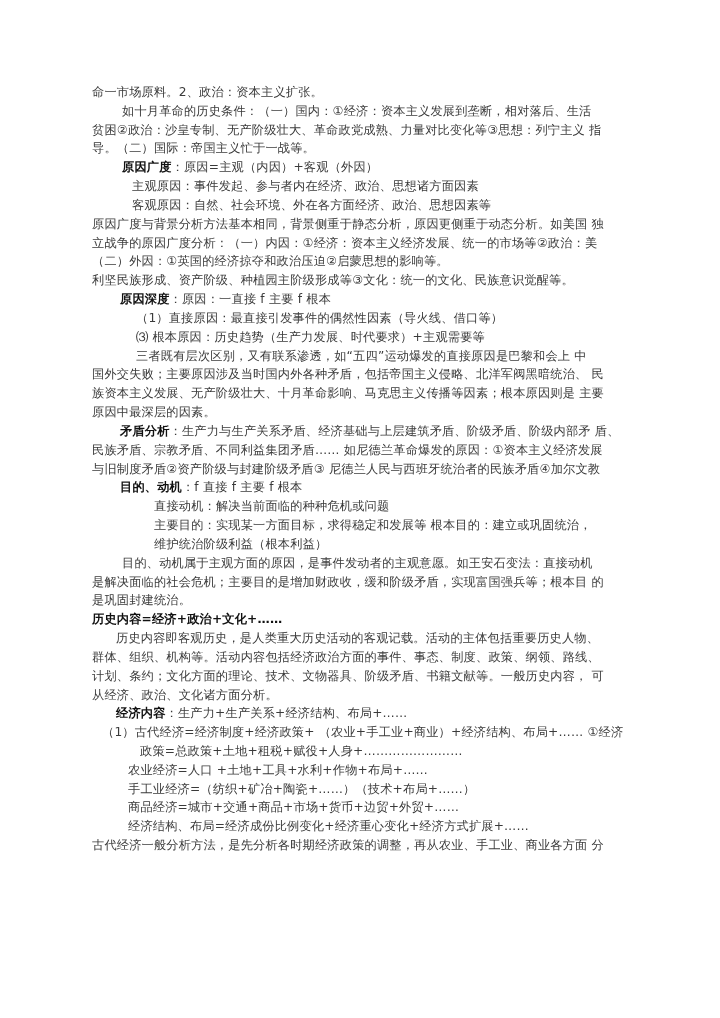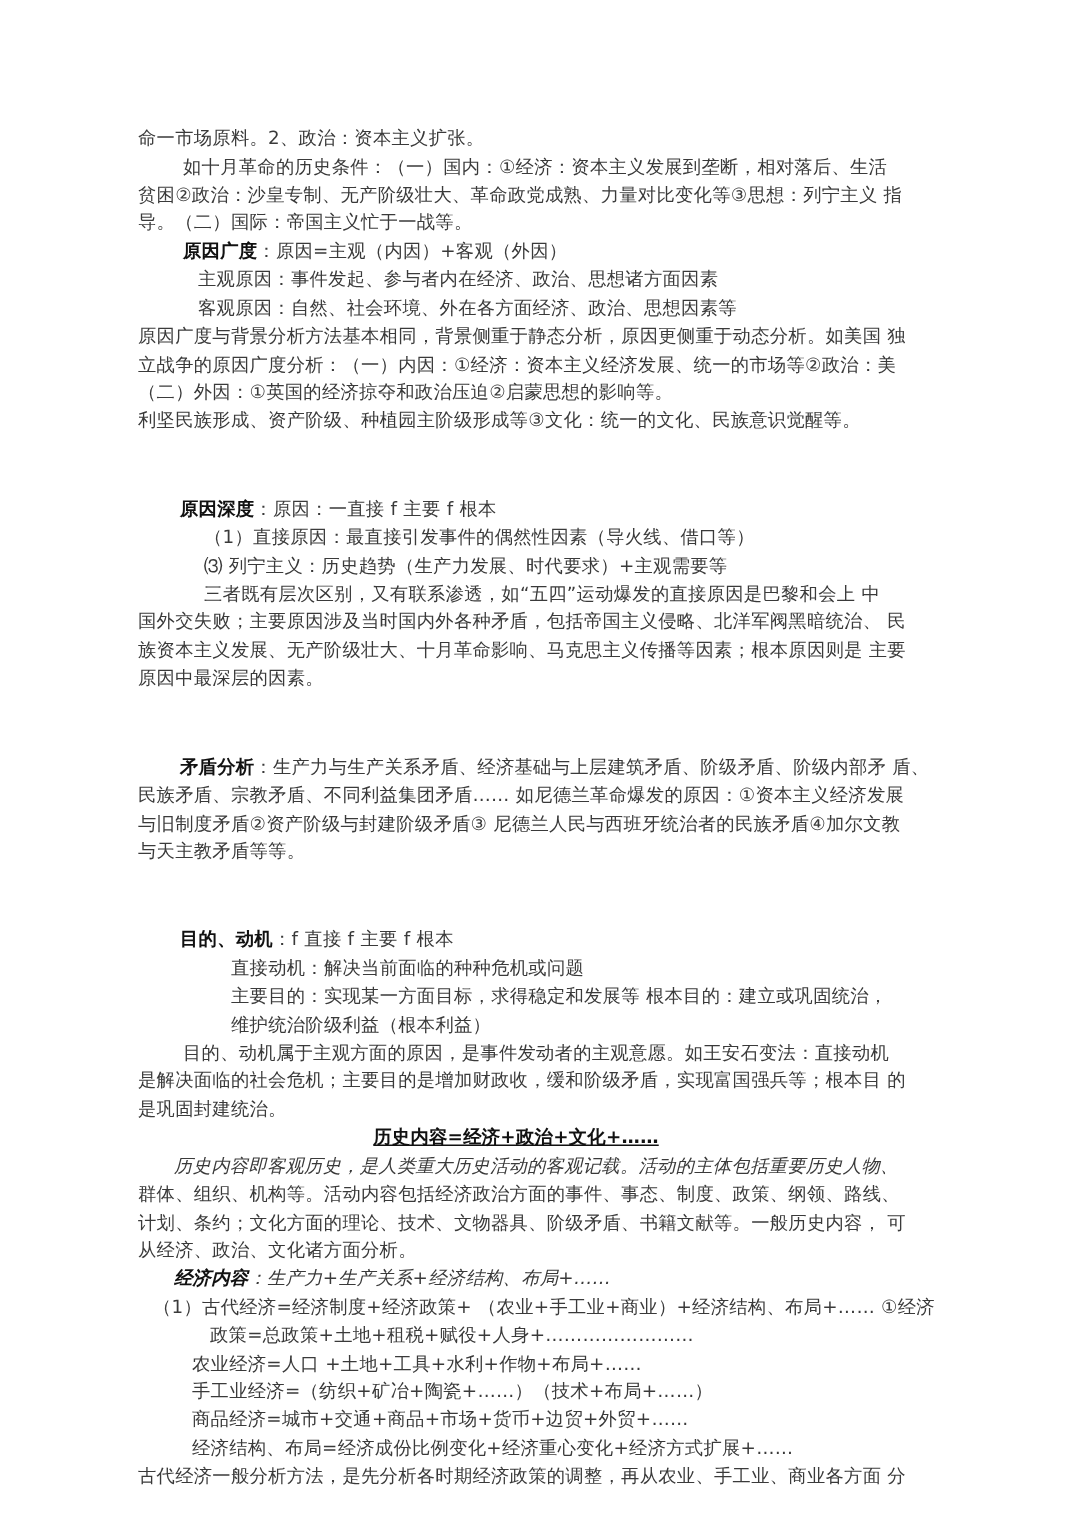--- a/index.html
+++ b/index.html
@@ -8,58 +8,57 @@
       position: absolute; left: 0; top: 0; width: 720px; height: 1018px; background: #ffffff;
     }
     .content {
       position: absolute; left: 92px; top: 83px; width: 504px;
       font-family: "DejaVu Sans", "Liberation Sans", sans-serif;
       font-size: 12.2px; color: #3a3a3a; letter-spacing: 0.2px;
     }
     .ln { height: 18.84px; line-height: 18.84px; white-space: nowrap; overflow: visible; }
     .b { color: #111111; font-weight: bold; }
     .i1 { padding-left: 30px; }
-    .i1b { padding-left: 28px; margin-top: 40px; }
+    .i1b { padding-left: 28px; }
     .i2 { padding-left: 36px; }
     .i2b { padding-left: 40px; }
     .i3 { padding-left: 48px; }
     .i4 { padding-left: 62px; }
     .i5 { padding-left: 44px; }
-    .i6 { padding-left: 24px; font-style: italic; }
+    .i6 { padding-left: 24px; }
     .i7 { padding-left: 10px; }
-    .center { text-align: center; padding-left: 0; text-decoration: underline; }
+    .center { text-align: left; padding-left: 0; }
     .h { color: #111111; font-weight: bold; }
   </style>
 </head>
 <body>
 
 <div class="page">
   <div class="content">
     <div class="ln">命一市场原料。2、政治：资本主义扩张。</div>
     <div class="ln i1">如十月革命的历史条件：（一）国内：①经济：资本主义发展到垄断，相对落后、生活</div>
     <div class="ln">贫困②政治：沙皇专制、无产阶级壮大、革命政党成熟、力量对比变化等③思想：列宁主义 指</div>
     <div class="ln">导。（二）国际：帝国主义忙于一战等。</div>
     <div class="ln i1"><span class="b">原因广度</span><span>：原因=主观（内因）+客观（外因）</span></div>
     <div class="ln i2b">主观原因：事件发起、参与者内在经济、政治、思想诸方面因素</div>
     <div class="ln i2b">客观原因：自然、社会环境、外在各方面经济、政治、思想因素等</div>
     <div class="ln">原因广度与背景分析方法基本相同，背景侧重于静态分析，原因更侧重于动态分析。如美国 独</div>
     <div class="ln">立战争的原因广度分析：（一）内因：①经济：资本主义经济发展、统一的市场等②政治：美</div>
     <div class="ln">（二）外因：①英国的经济掠夺和政治压迫②启蒙思想的影响等。</div>
     <div class="ln">利坚民族形成、资产阶级、种植园主阶级形成等③文化：统一的文化、民族意识觉醒等。</div>
     <div class="ln i1b"><span class="b">原因深度</span><span>：原因：一直接 f 主要 f 根本</span></div>
     <div class="ln i5">（1）直接原因：最直接引发事件的偶然性因素（导火线、借口等）</div>
-    <div class="ln i5">⑶ 列宁主义：历史趋势（生产力发展、时代要求）+主观需要等</div>
+    <div class="ln i5">⑶ 根本原因：历史趋势（生产力发展、时代要求）+主观需要等</div>
     <div class="ln i5">三者既有层次区别，又有联系渗透，如“五四”运动爆发的直接原因是巴黎和会上 中</div>
     <div class="ln">国外交失败；主要原因涉及当时国内外各种矛盾，包括帝国主义侵略、北洋军阀黑暗统治、 民</div>
     <div class="ln">族资本主义发展、无产阶级壮大、十月革命影响、马克思主义传播等因素；根本原因则是 主要</div>
     <div class="ln">原因中最深层的因素。</div>
     <div class="ln i1b"><span class="b">矛盾分析</span><span>：生产力与生产关系矛盾、经济基础与上层建筑矛盾、阶级矛盾、阶级内部矛 盾、</span></div>
     <div class="ln">民族矛盾、宗教矛盾、不同利益集团矛盾…… 如尼德兰革命爆发的原因：①资本主义经济发展</div>
     <div class="ln">与旧制度矛盾②资产阶级与封建阶级矛盾③ 尼德兰人民与西班牙统治者的民族矛盾④加尔文教</div>
-    <div class="ln">与天主教矛盾等等。</div>
     <div class="ln i1b"><span class="b">目的、动机</span><span>：f 直接 f 主要 f 根本</span></div>
     <div class="ln i4">直接动机：解决当前面临的种种危机或问题</div>
     <div class="ln i4">主要目的：实现某一方面目标，求得稳定和发展等 根本目的：建立或巩固统治，</div>
     <div class="ln i4">维护统治阶级利益（根本利益）</div>
     <div class="ln i1">目的、动机属于主观方面的原因，是事件发动者的主观意愿。如王安石变法：直接动机</div>
     <div class="ln">是解决面临的社会危机；主要目的是增加财政收，缓和阶级矛盾，实现富国强兵等；根本目 的</div>
     <div class="ln">是巩固封建统治。</div>
     <div class="ln center h">历史内容=经济+政治+文化+……</div>
     <div class="ln i6">历史内容即客观历史，是人类重大历史活动的客观记载。活动的主体包括重要历史人物、</div>
     <div class="ln">群体、组织、机构等。活动内容包括经济政治方面的事件、事态、制度、政策、纲领、路线、</div>

